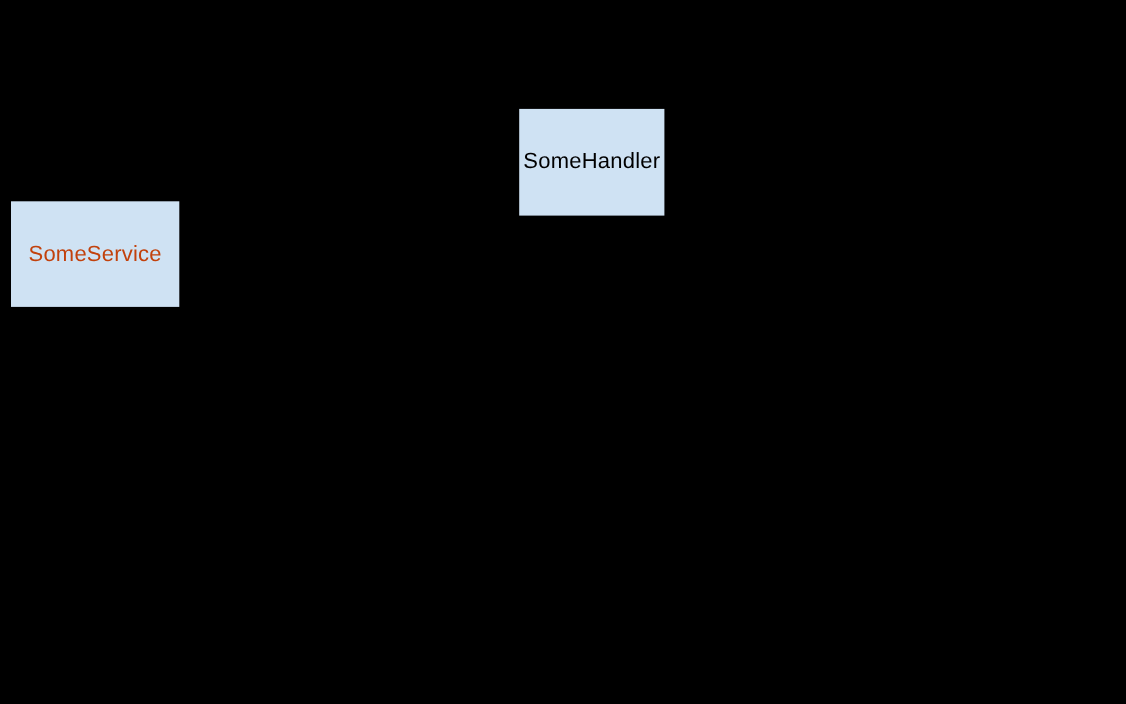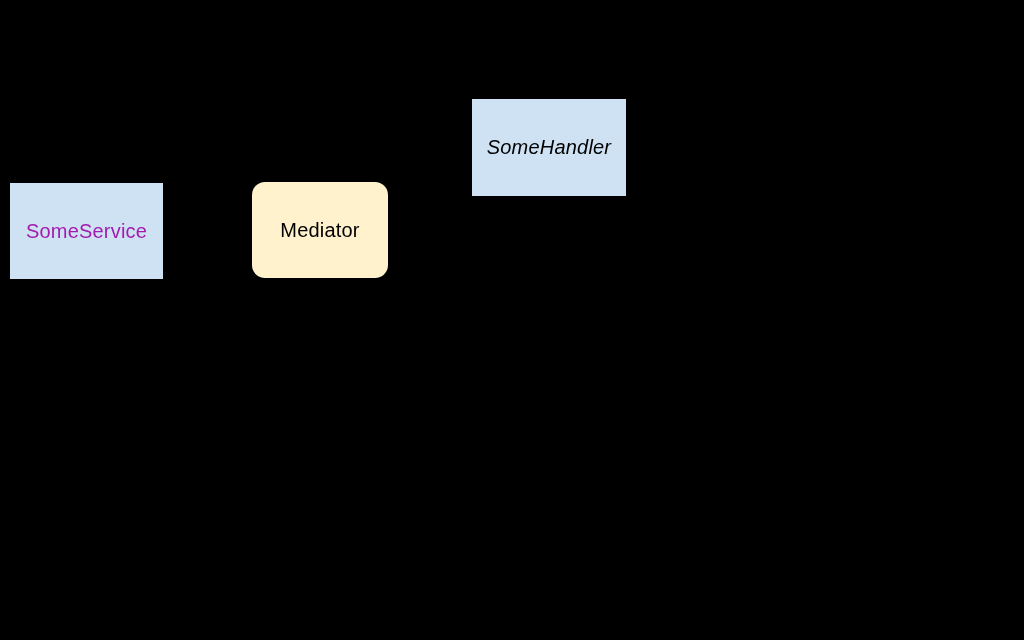--- a/index.html
+++ b/index.html
@@ -25,34 +25,31 @@
     box-sizing: border-box;
     text-align: center;
     letter-spacing: 0.2px;
   }
   .node.rounded {
     border-radius: 13px;
   }
   
   #node-some-service    { left: 10px;  top: 183px; width: 153px; height: 96px; }
   #node-mediator        { left: 252px; top: 182px; width: 136px; height: 96px; }
-  #node-some-handler    { left: 472px; top: 99px;  width: 154px; height: 97px; font-style: italic; }
+  #node-some-handler    { left: 472px; top: 99px;  width: 132px; height: 97px; }
   #node-another-handler { left: 472px; top: 269px; width: 154px; height: 98px; }
 </style>
 </head>
 <body>
 
 <div class="canvas" style="background: rgb(0, 0, 0);">
 
-  <div id="node-some-service" class="node" style="background: rgb(207, 226, 243); color: #a21caf;">
+  <div id="node-some-service" class="node" style="background: rgb(207, 226, 243); color: #c2410c;">
     <span>SomeService</span>
   </div>
 
-  <div id="node-mediator" class="node rounded" style="background: rgb(255, 242, 204); color: rgb(0, 0, 0);">
-    <span>Mediator</span>
-  </div>
 
   <div id="node-some-handler" class="node" style="background: rgb(207, 226, 243); color: rgb(0, 0, 0);">
     <span>SomeHandler</span>
   </div>
 
 
 </div>
 
 </body></html>

